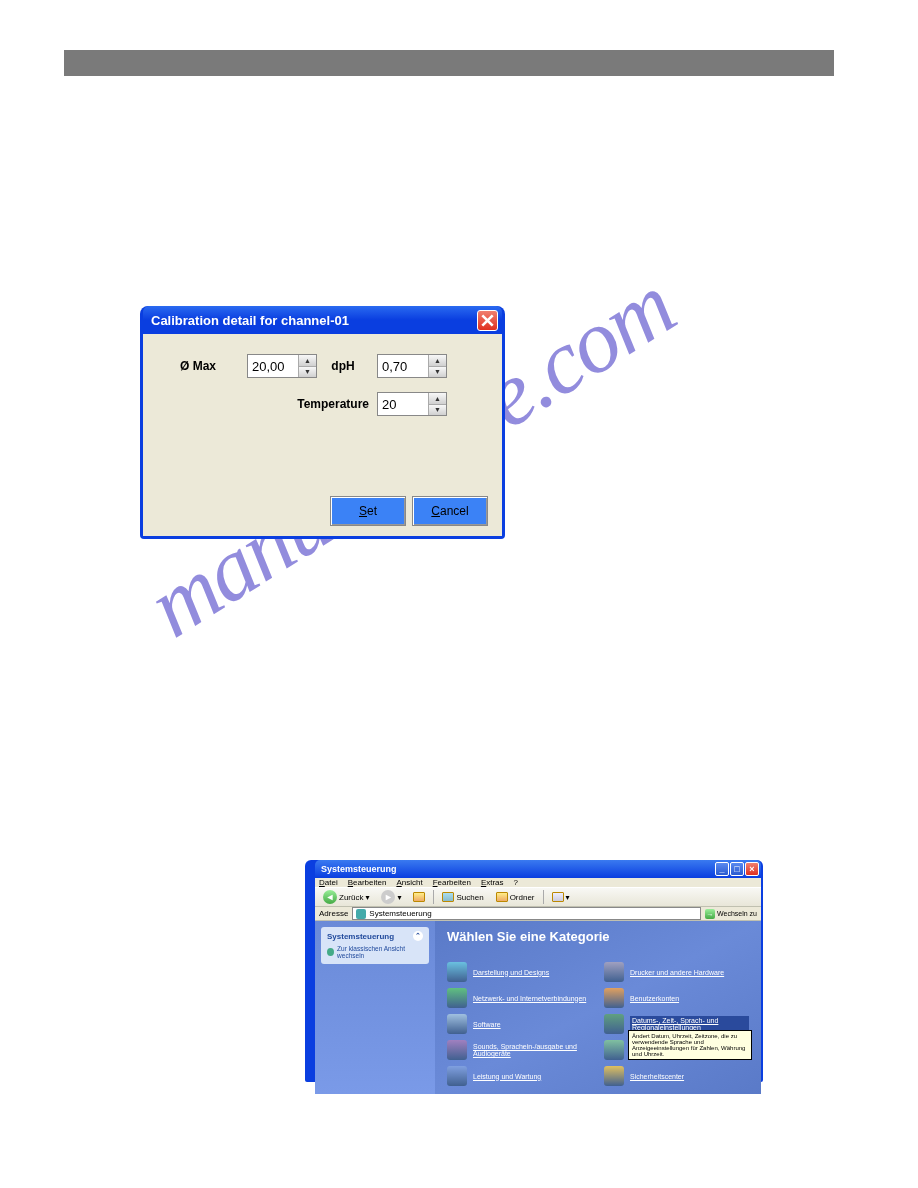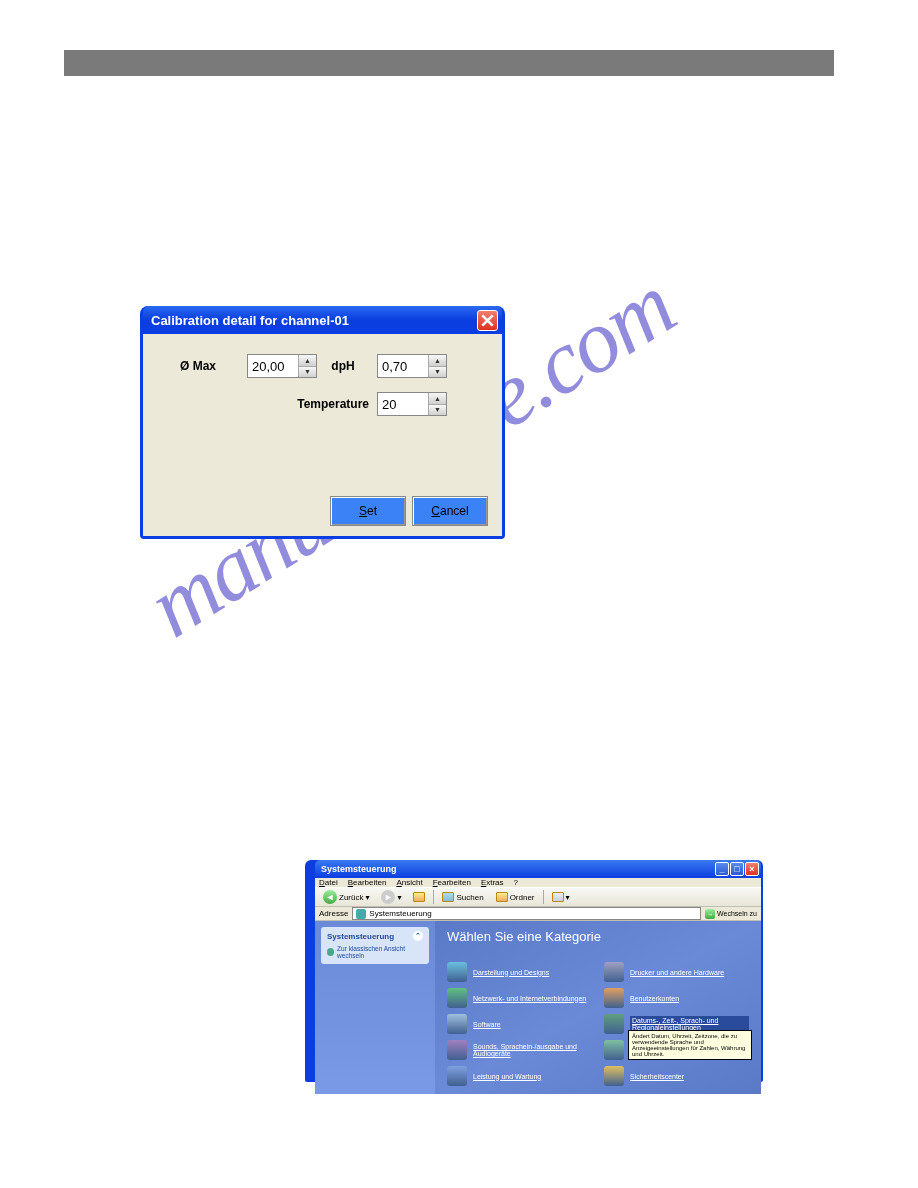--- a/index.html
+++ b/index.html
@@ -305,21 +305,21 @@
     background: #4a8;
   }
   .cp-main {
     flex: 1;
     background: linear-gradient(to bottom right, #5a7ac8 0%, #6a8ad8 50%, #5a7ac8 100%);
     padding: 8px 12px;
     color: #fff;
   }
   .cp-heading {
     font-size: 13px;
-    font-weight: normal;
+    font-weight: bold;
     margin-bottom: 18px;
   }
   .cat-grid {
     display: grid;
     grid-template-columns: 1fr 1fr;
     gap: 6px 12px;
   }
   .cat-item {
     display: flex;
     align-items: center;

